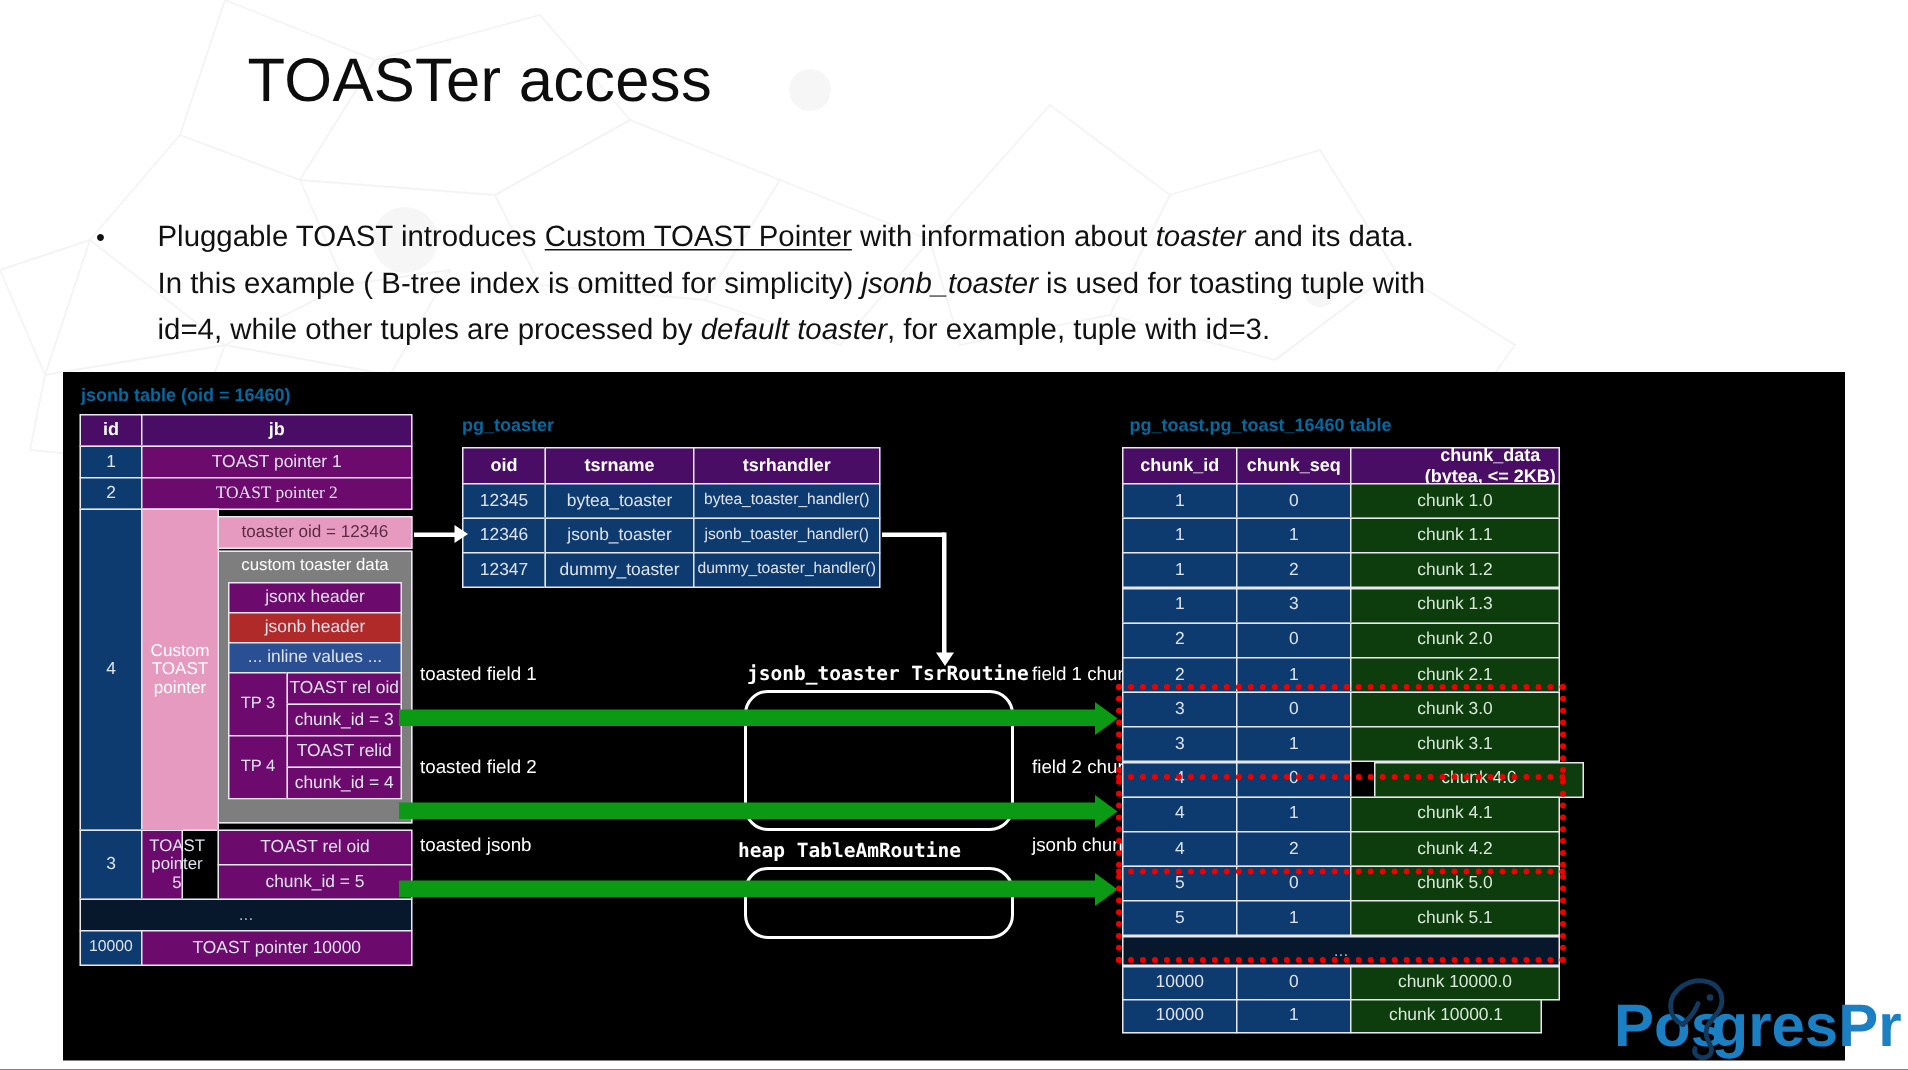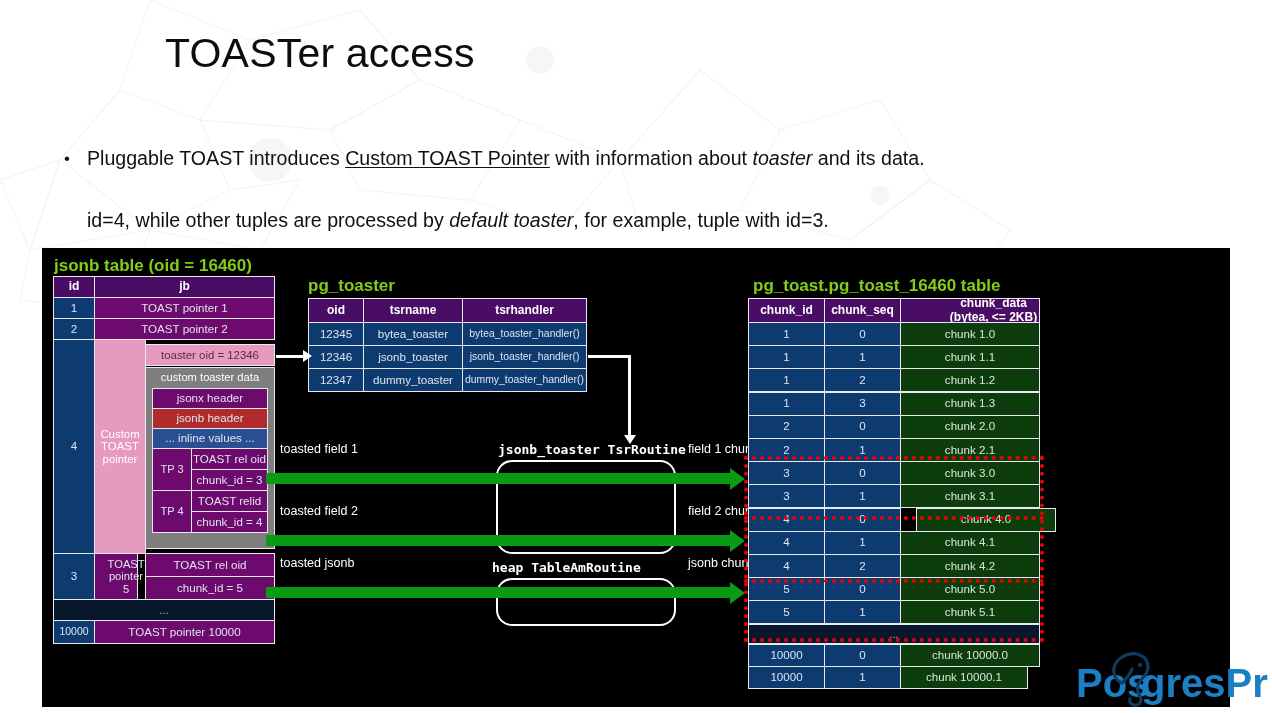--- a/index.html
+++ b/index.html
@@ -21,32 +21,32 @@
     font-size:41px; color:#0d0d0d; font-weight:400;
     letter-spacing:.2px; z-index:2;
   }
   #bullet-block {
     position:absolute; left:60px; top:143px; width:1160px;
     z-index:2; font-size:19.6px; color:#111; line-height:31px;
   }
   #bullet-block .dot {
     position:absolute; left:4px; top:0px; font-size:17px; line-height:31px;
   }
-  #bullet-block .btext { display:block; margin-left:27px; }
+  #bullet-block .btext { display:block; margin-left:45px; }
   #bullet-block i { font-style:italic; }
   #bullet-block u { text-decoration:underline; text-underline-offset:2px; }
 
   
   #diagram {
     position:absolute; left:42px; top:248px; width:1188px; height:459px;
     background:#000; z-index:1;
   }
 
   .cap {
-    position:absolute; color:#84cc16; font-weight:bold; font-size:17px;
+    position:absolute; color:#0369a1; font-weight:bold; font-size:12px;
     white-space:nowrap;
   }
 
   
   .cell {
     position:absolute;
     border:1.6px solid #e8e8ef;
     color:#dfe3ee;
     display:flex; align-items:center; justify-content:center;
     font-size:11.6px; text-align:center; line-height:1.1;
@@ -132,37 +132,37 @@
     <circle cx="880" cy="195" r="10" fill="#eeeef1" stroke="none"></circle>
   </g>
 </svg>
 
 <div id="slide-title">TOASTer access</div>
 
 <div id="bullet-block">
   <span class="dot">•</span>
   <span class="btext">
     <span id="bl1"><span>Pluggable TOAST introduces  </span><u>Custom TOAST Pointer</u><span> with information about </span><i>toaster</i><span> and its data.</span></span><br>
-    <br>
+    <span id="bl2"><span>In this example ( B-tree index is omitted for simplicity)  </span><i>jsonb_toaster</i><span> is used for toasting tuple with</span></span><br>
     <span id="bl3"><span>id=4, while other tuples are processed by </span><i>default toaster</i><span>, for example, tuple with id=3.</span></span>
   </span>
 </div>
 
 <div id="diagram">
 
   <div class="cap" style="left:12px; top:8px;">jsonb table (oid = 16460)</div>
 
   <div class="cell hdr" style="left:11px; top:28px; width:42px; height:22px;">id</div>
   <div class="cell hdr" style="left:52px; top:28px; width:181px; height:22px;">jb</div>
 
   <div class="cell navy" style="left:11px; top:49px; width:42px; height:22px;">1</div>
   <div class="cell purple" style="left:52px; top:49px; width:181px; height:22px;">TOAST pointer 1</div>
 
   <div class="cell navy" style="left:11px; top:70px; width:42px; height:22px;">2</div>
-  <div class="cell purple" style="left:52px; top:70px; width:181px; height:22px;">TOAST pointer 2</div>
+  <div class="cell purple" style="left:52px; top:70px; width:181px; height:22px;font-family:Liberation Serif, serif;">TOAST pointer 2</div>
 
   <div class="cell navy" style="left:11px; top:91px; width:42px; height:215px;">4</div>
   <div class="cell pinkcol" style="left:52px; top:91px; width:52px; height:215px; font-size:11.4px;">Custom TOAST pointer</div>
 
   <div class="cell pink" style="left:103px; top:96px; width:130px; height:22px; color:#5a2b42; font-size:11.4px;">toaster oid = 12346</div>
 
   <div class="cell grey" style="left:103px; top:119px; width:130px; height:182px; align-items:flex-start; padding-top:3px; font-size:11.2px;">custom toaster data</div>
 
   <div class="cell purple" style="left:110px; top:140px; width:116px; height:21px;">jsonx header</div>
   <div class="cell maroon" style="left:110px; top:160px; width:116px; height:21px;">jsonb header</div>
@@ -170,21 +170,21 @@
 
   <div class="cell purple" style="left:110px; top:200px; width:40px; height:43px; font-size:11px;">TP 3</div>
   <div class="cell purple" style="left:149px; top:200px; width:77px; height:22px;">TOAST rel oid</div>
   <div class="cell purple" style="left:149px; top:221px; width:77px; height:22px;">chunk_id = 3</div>
 
   <div class="cell purple" style="left:110px; top:242px; width:40px; height:43px; font-size:11px;">TP 4</div>
   <div class="cell purple" style="left:149px; top:242px; width:77px; height:22px;">TOAST relid</div>
   <div class="cell purple" style="left:149px; top:263px; width:77px; height:22px;">chunk_id = 4</div>
 
   <div class="cell navy" style="left:11px; top:305px; width:42px; height:47px;">3</div>
-  <div class="cell purple" style="left:52px; top:305px; width:44px; height:47px; font-size:11.2px;padding-left:20px;">TOAST pointer 5</div>
+  <div class="cell purple" style="left:52px; top:305px; width:28px; height:47px; font-size:11.2px;padding-left:20px;">TOAST pointer 5</div>
   <div class="cell purple" style="left:103px; top:305px; width:130px; height:24px;">TOAST rel oid</div>
   <div class="cell purple" style="left:103px; top:328px; width:130px; height:24px;">chunk_id = 5</div>
 
   <div class="cell dots" style="left:11px; top:351px; width:222px; height:22px;">...</div>
 
   <div class="cell navy" style="left:11px; top:372px; width:42px; height:24px; font-size:10.5px;">10000</div>
   <div class="cell purple" style="left:52px; top:372px; width:181px; height:24px;">TOAST pointer 10000</div>
 
   <div class="cap" style="left:266px; top:28px;">pg_toaster</div>
 

